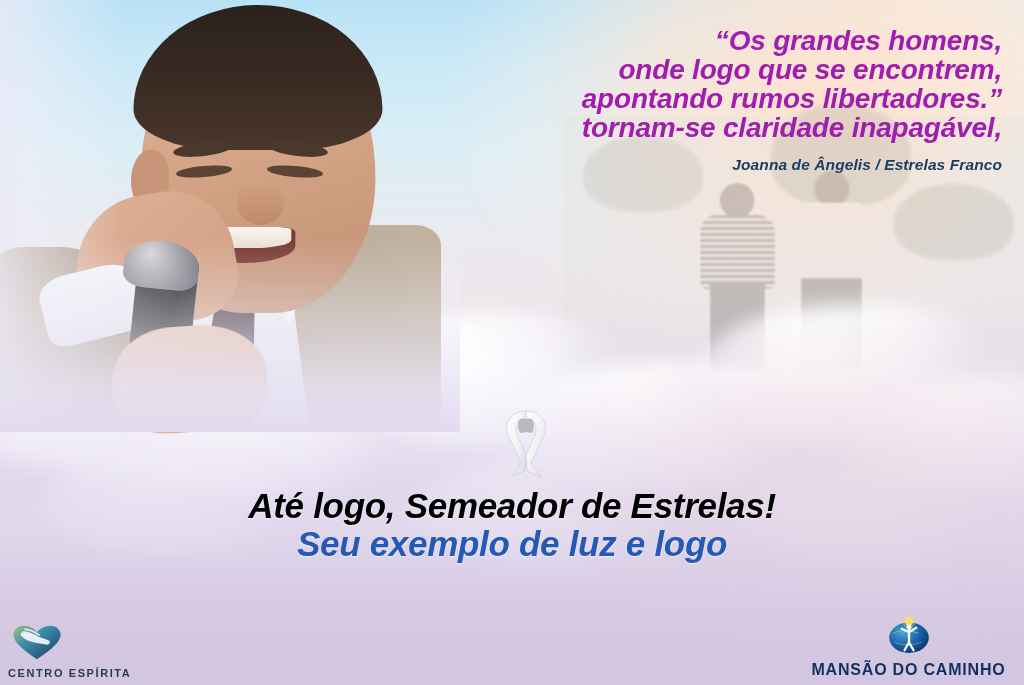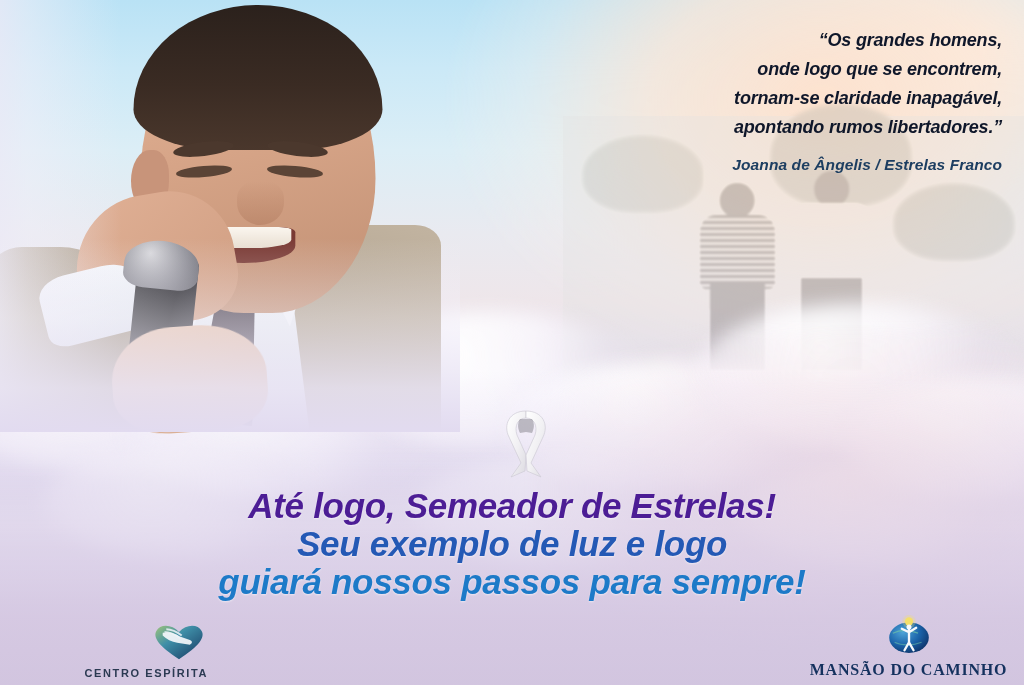--- a/index.html
+++ b/index.html
@@ -220,22 +220,22 @@
       linear-gradient(to left, rgba(255,255,255,0) 72%, rgba(240,238,248,.55) 92%, rgba(236,233,246,.85) 100%);
   }
 
   
   .quote{
     position:absolute; right:22px; top:26px;
     width:640px; text-align:right;
   }
   .quote .line{
     font-style:italic; font-weight:700;
-    font-size:18px; line-height:29px;
-    color:#0f172a;
+    font-size:28px; line-height:29px;
+    color:#a21caf;
     letter-spacing:-.2px;
     white-space:nowrap;
   }
   .quote .attrib{
     margin-top:14px;
     font-style:italic; font-weight:700;
     font-size:15.5px; color:#1d3e61;
     letter-spacing:.1px;
   }
 
@@ -247,48 +247,47 @@
     position:absolute; left:0; top:487px; width:100%;
     text-align:center;
   }
   .headline .hl{
     font-style:italic; font-weight:700;
     font-size:35px; line-height:38px;
     letter-spacing:-.3px;
     white-space:nowrap;
     text-shadow:0 1px 2px rgba(255,255,255,.55);
   }
-  .headline .hl1{ color:#4c1d95; }
+  .headline .hl1{ color:#000000; }
   .headline .hl2{ color:#2459b5; }
   .headline .hl3{ color:#1d7ac8; }
 
   
   .logo-left{
     position:absolute; left:8px; bottom:6px;
-    width:200px; text-align:right;
+    width:200px; text-align:left;
   }
   .logo-right{
     position:absolute; right:8px; bottom:6px;
     width:215px; text-align:center;
   }
   .logo-left .mark,.logo-right .mark{
     display:block; margin:0 auto 2px;
   }
   .logo-left .t1{
     font-size:11px; font-weight:700; color:#2b3a52;
     letter-spacing:1.6px;
   }
   .logo-left .t2{
     font-size:14.5px; font-weight:700; color:#13233d;
     letter-spacing:.7px;
   }
   .logo-right .t1{
     font-size:16px; font-weight:700; color:#14315e;
     letter-spacing:.8px;
-    font-family:Liberation Serif, serif;
   }
 </style>
 </head>
 <body>
 
 <div class="poster">
 
   <div class="bg-sky"></div>
   <div class="bg-warm"></div>
 
@@ -353,22 +352,22 @@
     <div class="cuff"></div>
     <div class="mic"></div>
     <div class="micball"></div>
     <div class="hand2"></div>
     <div class="fade"></div>
   </div>
 
   <div class="quote">
     <div class="line">“Os grandes homens,</div>
     <div class="line">onde logo que se encontrem,</div>
+    <div class="line">apontando rumos libertadores.”</div>
     <div class="line">tornam-se claridade inapagável,</div>
-    <div class="line">apontando rumos libertadores.”</div>
     <div class="attrib">Joanna de Ângelis / Estrelas Franco</div>
   </div>
 
   <div class="ribbon">
     <svg viewBox="0 0 78 80" width="78" height="80" aria-hidden="true">
       <defs>
         <linearGradient id="rg" x1="0" y1="0" x2="1" y2="1">
           <stop offset="0%" stop-color="#ffffff"></stop>
           <stop offset="55%" stop-color="#f1f0f3"></stop>
           <stop offset="100%" stop-color="#dcdae1"></stop>
@@ -378,21 +377,20 @@
         <path d="M39 6 C22 6 16 20 22 32 L34 58 L24 72 L38 66 L39 50 L30 30 C27 21 31 13 39 13 Z"></path>
         <path d="M39 6 C56 6 62 20 56 32 L44 58 L54 72 L40 66 L39 50 L48 30 C51 21 47 13 39 13 Z"></path>
       </g>
       <path d="M33 14 C30 19 31 24 33 28 L39 27 L45 28 C47 24 48 19 45 14 Z" fill="#8d8b94" opacity=".55"></path>
     </svg>
   </div>
 
   <div class="headline">
     <div class="hl hl1">Até logo, Semeador de Estrelas!</div>
     <div class="hl hl2">Seu exemplo de luz e logo</div>
-    <div class="hl hl3">guiará nossos passos para sempre!</div>
   </div>
 
   <div class="logo-left">
     <span class="mark">
       <svg viewBox="0 0 64 44" width="58" height="40" aria-hidden="true">
         <defs>
           <linearGradient id="hg" x1="0" y1="0" x2="1" y2="1">
             <stop offset="0%" stop-color="#9ec37a"></stop>
             <stop offset="38%" stop-color="#3f8fa8"></stop>
             <stop offset="100%" stop-color="#16365f"></stop>

